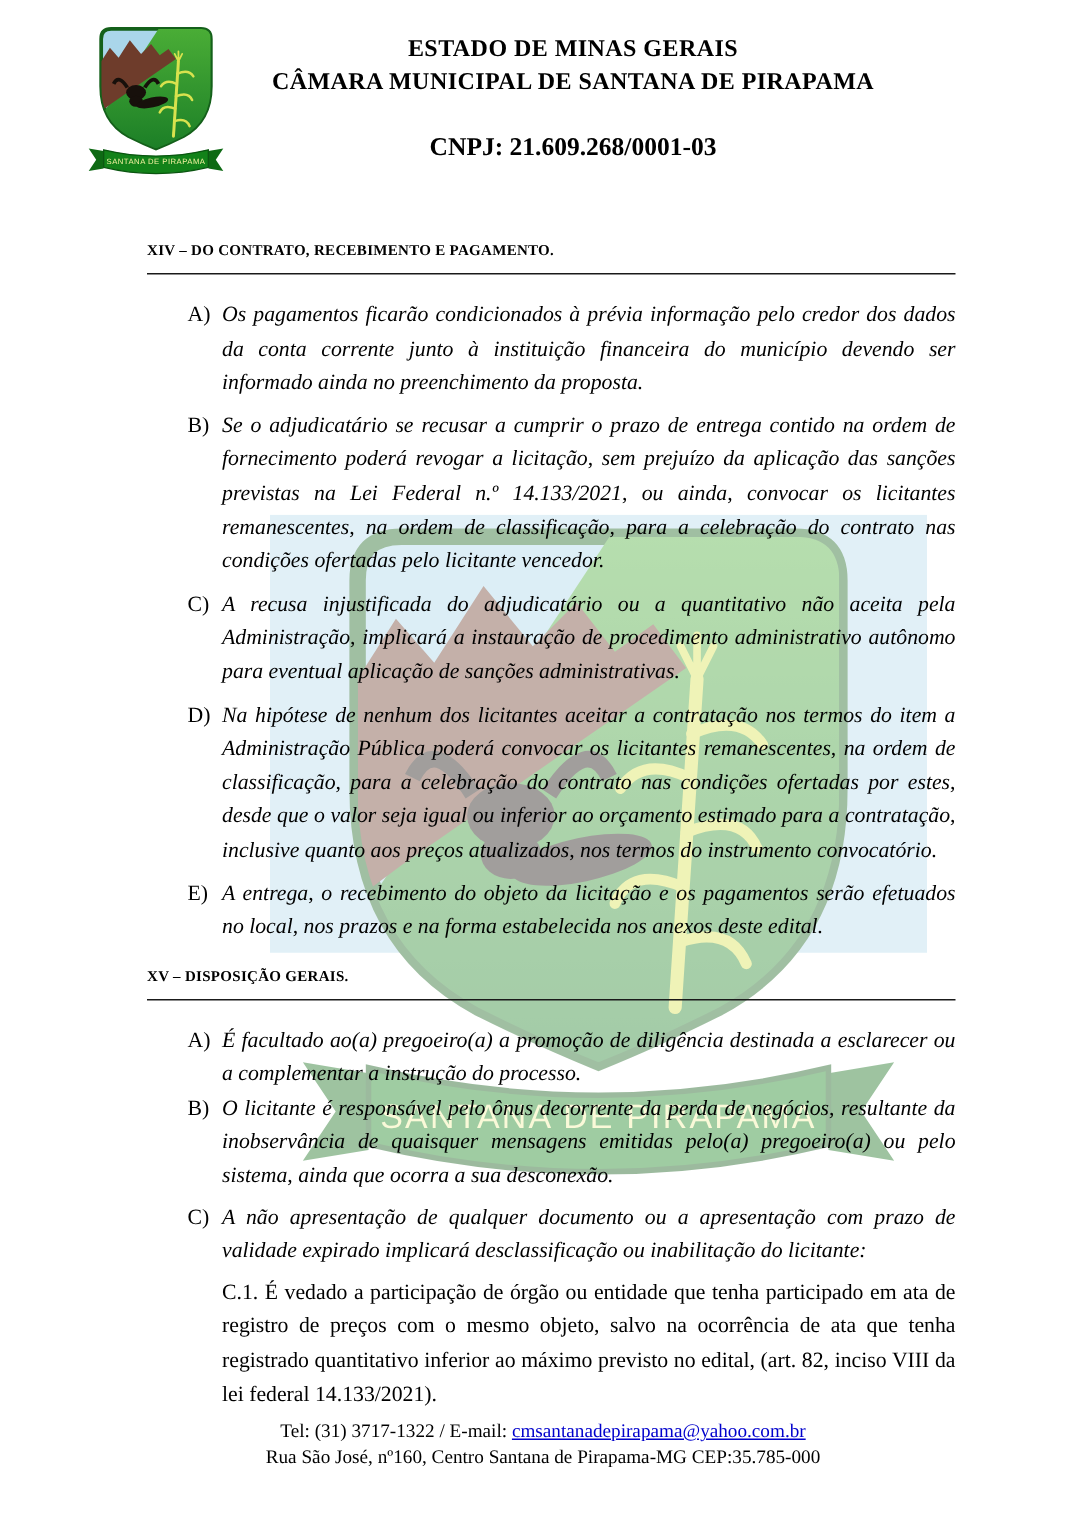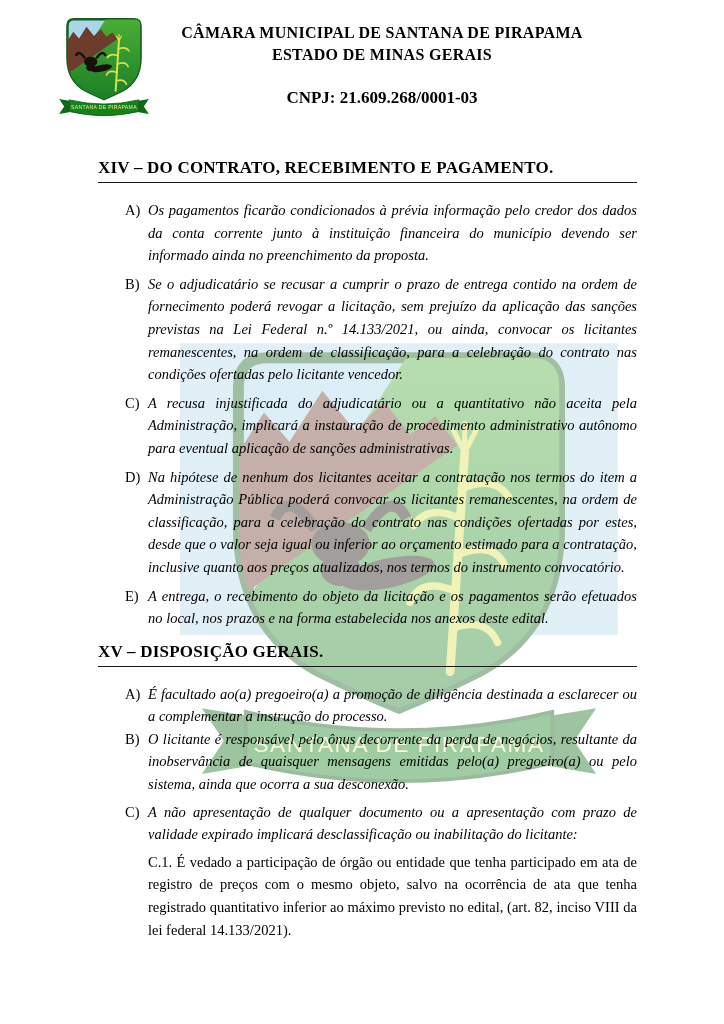--- a/index.html
+++ b/index.html
@@ -16,21 +16,21 @@
   .content{position:relative;z-index:1;}
   
   .doc-header{position:relative;padding-top:22px;text-align:center;}
   .logo{position:absolute;left:54px;top:16px;width:100px;height:103px;}
   .logo svg{width:100%;height:100%;display:block;}
   .org{margin-left:40px;font-weight:bold;font-size:16px;line-height:22px;letter-spacing:.3px;}
   .cnpj{margin-left:40px;margin-top:22px;font-weight:bold;font-size:17px;line-height:20px;}
   
   .doc-body{margin:50px 87px 0 98px;font-size:14.5px;line-height:22.6px;}
   .sec-title{
-    margin:0 0 16px 0;font-size:17px;font-weight:bold;line-height:19px;
+    margin:0 0 16px 0;font-size:10px;font-weight:bold;line-height:19px;
     padding-bottom:5px;border-bottom:1.4px solid #1a1a1a;letter-spacing:.2px;
   }
   .items{margin-left:27px;}
   .item{display:flex;margin-bottom:6px;}
   .item .marker{flex:0 0 23px;}
   .item .itext{flex:1;display:block;text-align:justify;font-style:italic;}
   .item.gap0{margin-bottom:0;}
   .item.gap5{margin-bottom:5px;}
   .item.gap12{margin-bottom:12px;}
   .subitem{margin:0 0 0 23px;text-align:justify;}
@@ -119,22 +119,22 @@
               <ellipse cx="13" cy="5" rx="13" ry="4" transform="rotate(-12 13 5)"></ellipse>
             </g>
           </g>
           <path d="M6,100 L18,102 L18,116 L6,118 L12,109 Z" fill="#0e6a14"></path>
           <path d="M114,100 L102,102 L102,116 L114,118 L108,109 Z" fill="#0e6a14"></path>
           <path d="M18,101 Q60,111 102,101 L102,115 Q60,125 18,115 Z" fill="#128219" stroke="#0a5510" stroke-width="1"></path>
           <text x="60" y="112" text-anchor="middle" font-size="6.2" fill="#f3f1a0" font-family="Liberation Sans, sans-serif" letter-spacing="0.4">SANTANA DE PIRAPAMA</text>
         </svg>
       </div>
       <div class="org">
+        <div>ESTADO DE MINAS GERAIS</div>
         <div>CÂMARA MUNICIPAL DE SANTANA DE PIRAPAMA</div>
-        <div>ESTADO DE MINAS GERAIS</div>
       </div>
       <div class="cnpj">CNPJ: 21.609.268/0001-03</div>
     </header>
 
     <main class="doc-body">
 
       <section>
         <h2 class="sec-title">XIV – DO CONTRATO, RECEBIMENTO E PAGAMENTO.</h2>
         <div class="items">
           <div class="item">
@@ -174,15 +174,19 @@
           <div class="item gap5">
             <span class="marker">C)</span>
             <span class="itext">A não apresentação de qualquer documento ou a apresentação com prazo de validade expirado implicará desclassificação ou inabilitação do licitante:</span>
           </div>
           <p class="subitem">C.1. É vedado a participação de órgão ou entidade que tenha participado em ata de registro de preços com o mesmo objeto, salvo na ocorrência de ata que tenha registrado quantitativo inferior ao máximo previsto no edital, (art. 82, inciso VIII da lei federal 14.133/2021).</p>
         </div>
       </section>
 
     </main>
 
+    <footer class="doc-footer">
+      <div><span>Tel: (31) 3717-1322 / E-mail: </span><a class="email" href="#">cmsantanadepirapama@yahoo.com.br</a></div>
+      <div>Rua São José, nº160, Centro Santana de Pirapama-MG CEP:35.785-000</div>
+    </footer>
 
   </div>
 </div>
 
 </body></html>

